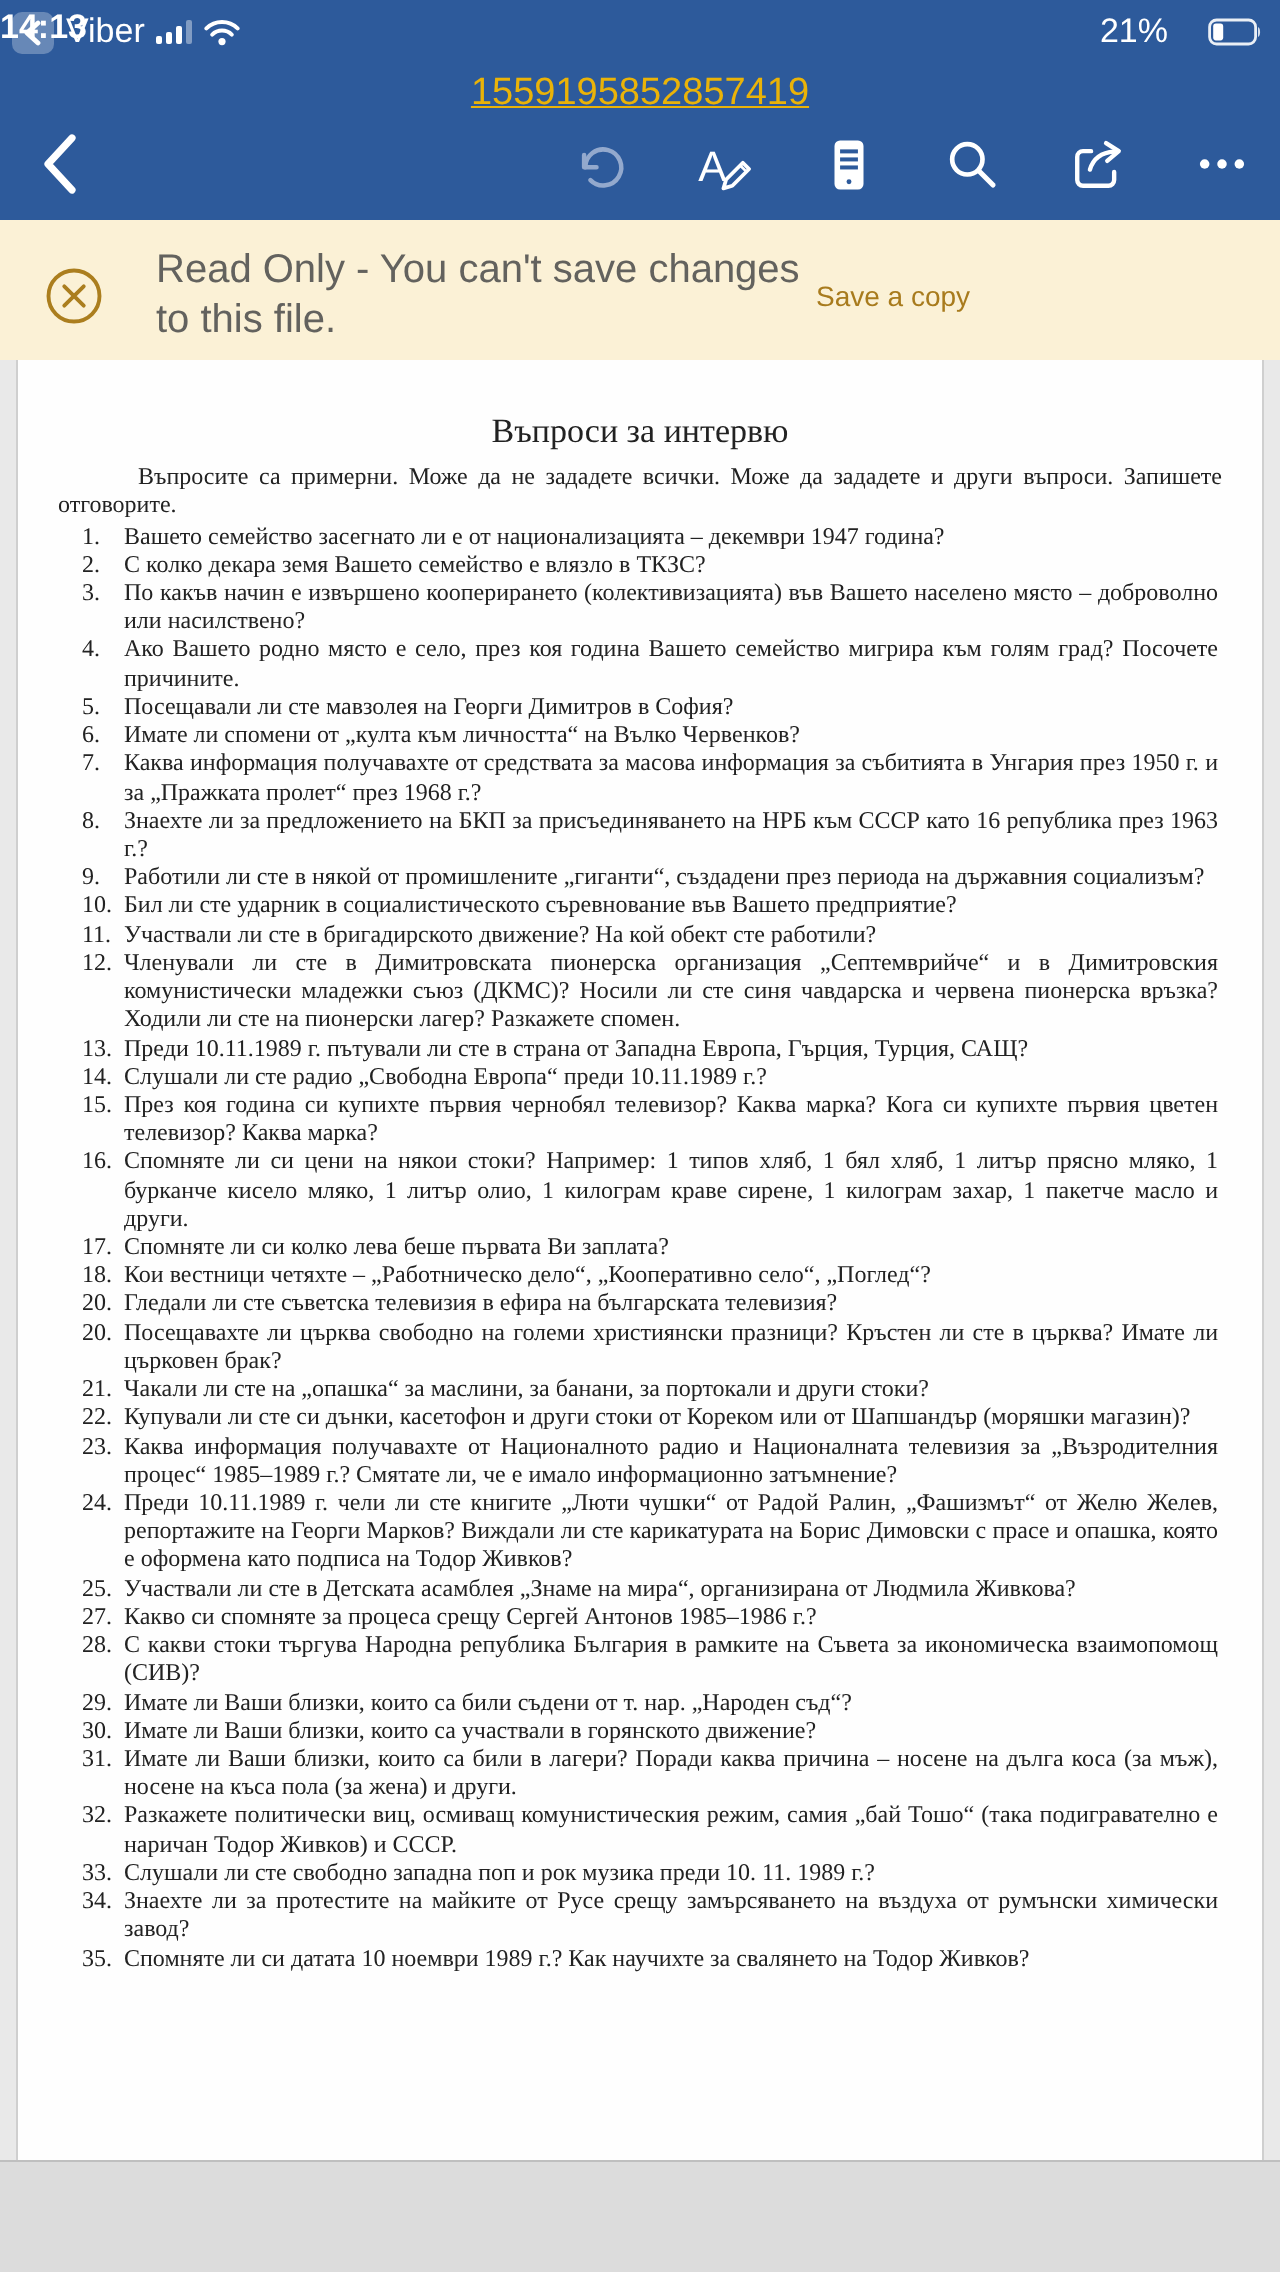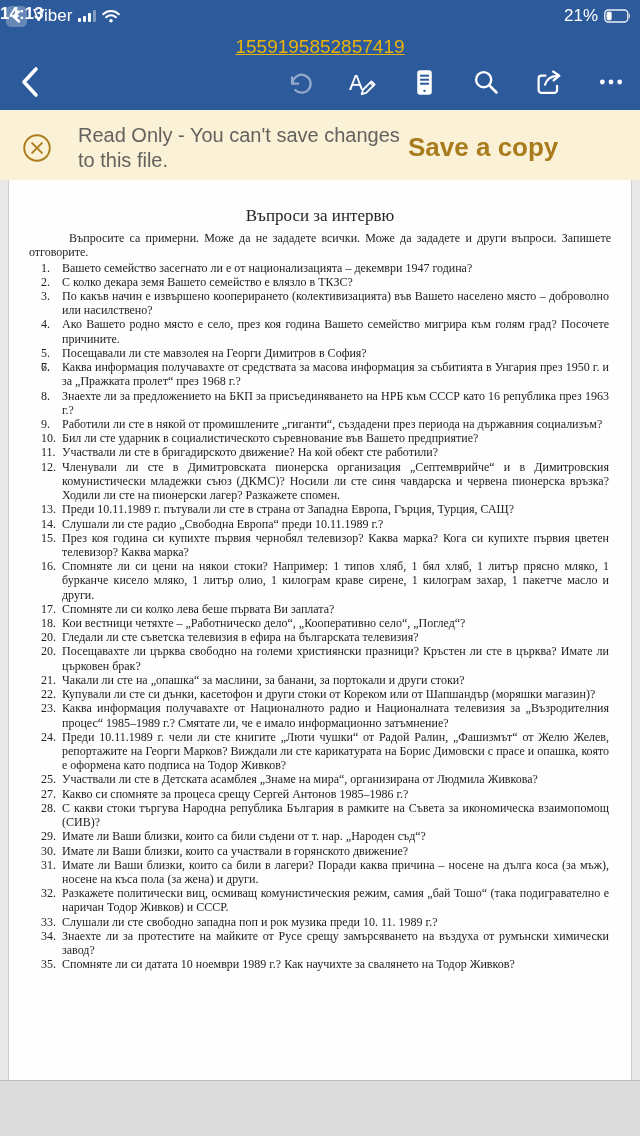--- a/index.html
+++ b/index.html
@@ -13,21 +13,21 @@
     height:30px;display:flex;align-items:center;justify-content:space-between;
     padding:2px 8px 0 6px;box-sizing:border-box;
   }
   .sb-left{display:flex;align-items:center;gap:6px;}
   .back-badge{
     width:21px;height:21px;border-radius:5px;background:rgba(255,255,255,.28);
     display:flex;align-items:center;justify-content:center;
   }
   .sb-app{font-size:17px;color:#fff;}
   .sb-time{font-size:17px;font-weight:bold;position:absolute;left:0;right:0;top:4px;text-align:left;pointer-events:none;}
-  .sb-right{display:flex;align-items:center;gap:6px;}
+  .sb-right{display:flex;align-items:center;gap:20px;}
   .sb-batt-label{font-size:17px;}
   .bars{display:flex;align-items:flex-end;gap:2px;height:12px;}
   .bars i{display:block;width:3px;background:#fff;border-radius:1px;}
   .bars i:nth-child(1){height:4px;}
   .bars i:nth-child(2){height:6px;}
   .bars i:nth-child(3){height:9px;}
   .bars i:nth-child(4){height:12px;background:rgba(255,255,255,.4);}
   .doc-id-row{
     text-align:center;font-size:19px;color:#eab308;padding:6px 0 2px;text-decoration:underline;
   }
@@ -41,21 +41,21 @@
   
   .banner{
     background:#fbf1d6;height:76px;display:flex;align-items:center;
     padding:0 16px 0 20px;box-sizing:border-box;border-bottom:1px solid #e7ddc0;
   }
   .banner-close{background:none;border:none;padding:0;margin-right:24px;cursor:pointer;display:flex;}
   .banner-msg{
     flex:1;color:#63625e;font-size:20px;line-height:25px;max-width:330px;
   }
   .banner-action{
-    background:none;border:none;padding:0;color:#a87b1d;font-size:26px;font-weight:bold;
+    background:none;border:none;padding:0;color:#a87b1d;font-size:14px;font-weight:normal;
     cursor:pointer;white-space:nowrap;font-family:"Liberation Sans",sans-serif;
   }
   
   .page-area{
     position:absolute;top:180px;left:0;right:0;height:1006px;background:#e9e9e9;
   }
   .page{
     position:absolute;left:8px;right:8px;top:0;height:900px;background:#fefefe;
     border-left:1px solid #cfcfcf;border-right:1px solid #cfcfcf;
     box-sizing:border-box;overflow:hidden;
@@ -179,21 +179,21 @@
   <div class="page">
     <div class="doc">
       <h1 class="doc-title">Въпроси за интервю</h1>
       <p class="doc-intro">Въпросите са примерни. Може да не зададете всички. Може да зададете и други въпроси. Запишете отговорите.</p>
       <div class="q-list">
           <div class="q-item"><span class="q-num">1.</span><span>Вашето семейство засегнато ли е от национализацията – декември 1947 година?</span></div>
           <div class="q-item"><span class="q-num">2.</span><span>С колко декара земя Вашето семейство е влязло в ТКЗС?</span></div>
           <div class="q-item"><span class="q-num">3.</span><span>По какъв начин е извършено кооперирането (колективизацията) във Вашето населено място – доброволно или насилствено?</span></div>
           <div class="q-item"><span class="q-num">4.</span><span>Ако Вашето родно място е село, през коя година Вашето семейство мигрира към голям град? Посочете причините.</span></div>
           <div class="q-item"><span class="q-num">5.</span><span>Посещавали ли сте мавзолея на Георги Димитров в София?</span></div>
-          <div class="q-item"><span class="q-num">6.</span></div>
+          <div class="q-item"><span class="q-num">6.</span><span>Имате ли спомени от „култа към личността“ на Вълко Червенков?</span></div>
           <div class="q-item"><span class="q-num">7.</span><span>Каква информация получавахте от средствата за масова информация за събитията в Унгария през 1950 г. и за „Пражката пролет“ през 1968 г.?</span></div>
           <div class="q-item"><span class="q-num">8.</span><span>Знаехте ли за предложението на БКП за присъединяването на НРБ към СССР като 16 република през 1963 г.?</span></div>
           <div class="q-item"><span class="q-num">9.</span><span>Работили ли сте в някой от промишлените „гиганти“, създадени през периода на държавния социализъм?</span></div>
           <div class="q-item"><span class="q-num">10.</span><span>Бил ли сте ударник в социалистическото съревнование във Вашето предприятие?</span></div>
           <div class="q-item"><span class="q-num">11.</span><span>Участвали ли сте в бригадирското движение? На кой обект сте работили?</span></div>
           <div class="q-item"><span class="q-num">12.</span><span>Членували ли сте в Димитровската пионерска организация „Септемврийче“ и в Димитровския комунистически младежки съюз (ДКМС)? Носили ли сте синя чавдарска и червена пионерска връзка? Ходили ли сте на пионерски лагер? Разкажете спомен.</span></div>
           <div class="q-item"><span class="q-num">13.</span><span>Преди 10.11.1989 г. пътували ли сте в страна от Западна Европа, Гърция, Турция, САЩ?</span></div>
           <div class="q-item"><span class="q-num">14.</span><span>Слушали ли сте радио „Свободна Европа“ преди 10.11.1989 г.?</span></div>
           <div class="q-item"><span class="q-num">15.</span><span>През коя година си купихте първия чернобял телевизор? Каква марка? Кога си купихте първия цветен телевизор? Каква марка?</span></div>
           <div class="q-item"><span class="q-num">16.</span><span>Спомняте ли си цени на някои стоки? Например: 1 типов хляб, 1 бял хляб, 1 литър прясно мляко, 1 бурканче кисело мляко, 1 литър олио, 1 килограм краве сирене, 1 килограм захар, 1 пакетче масло и други.</span></div>

